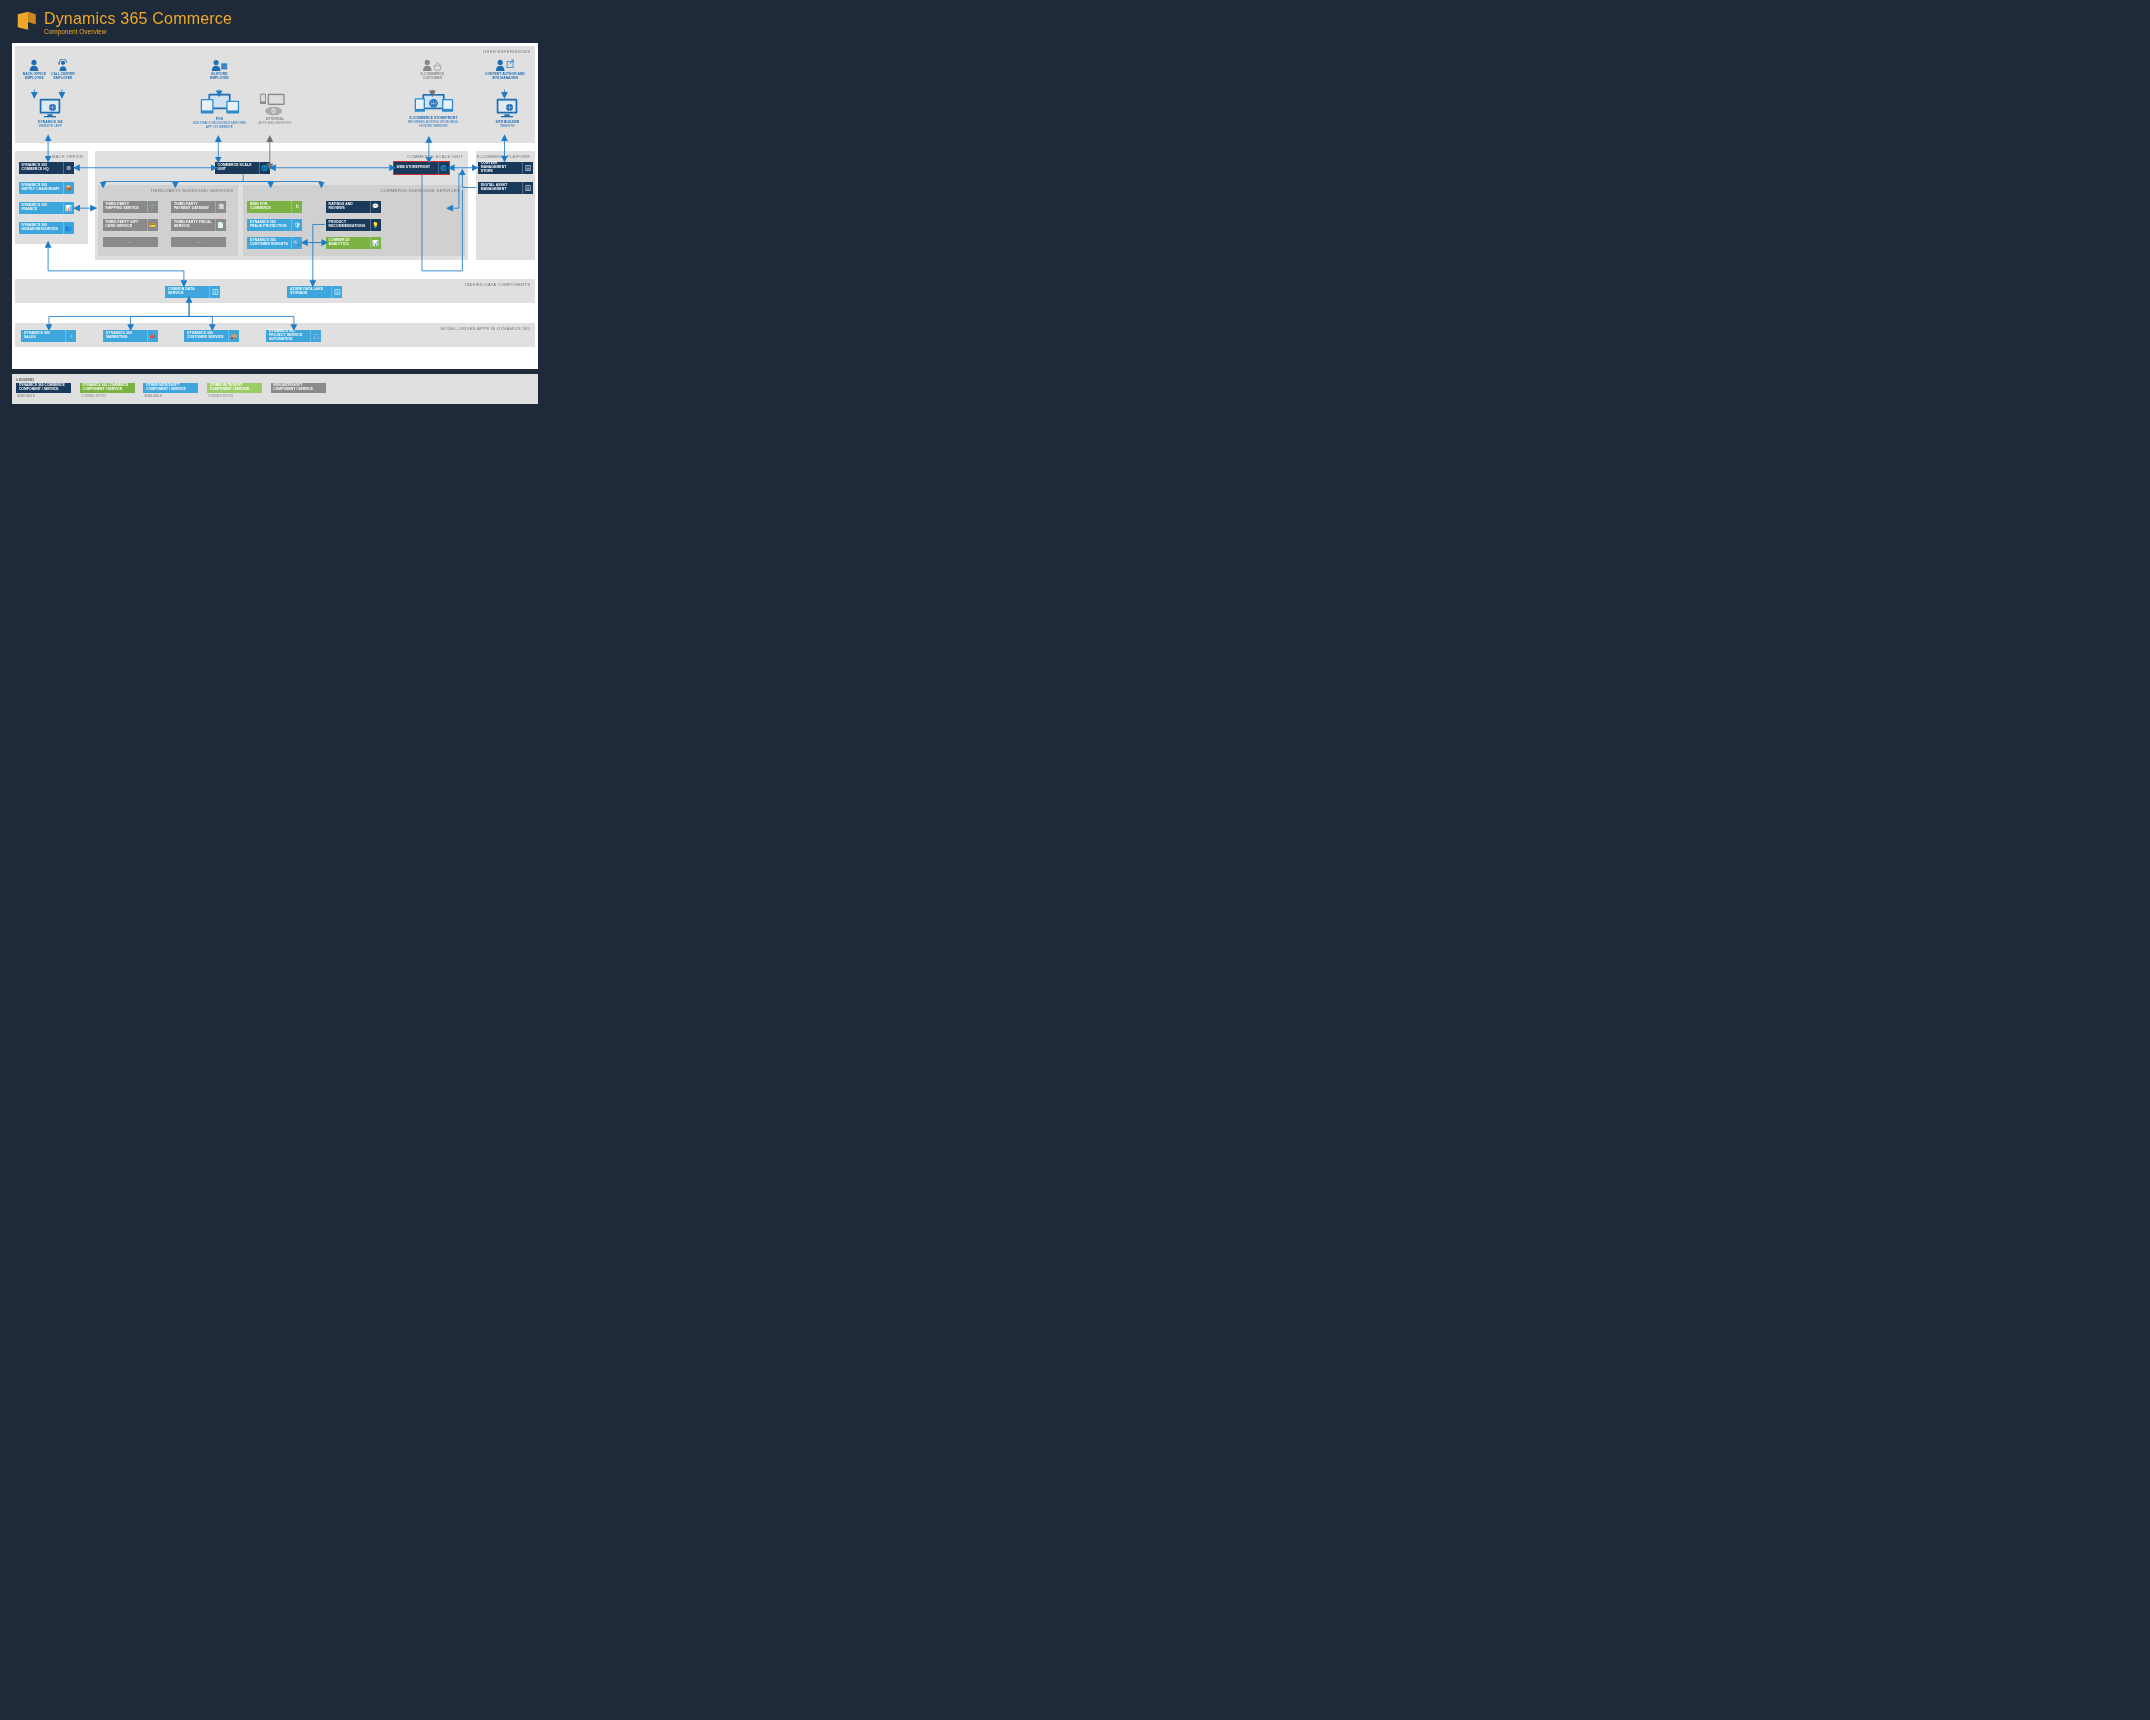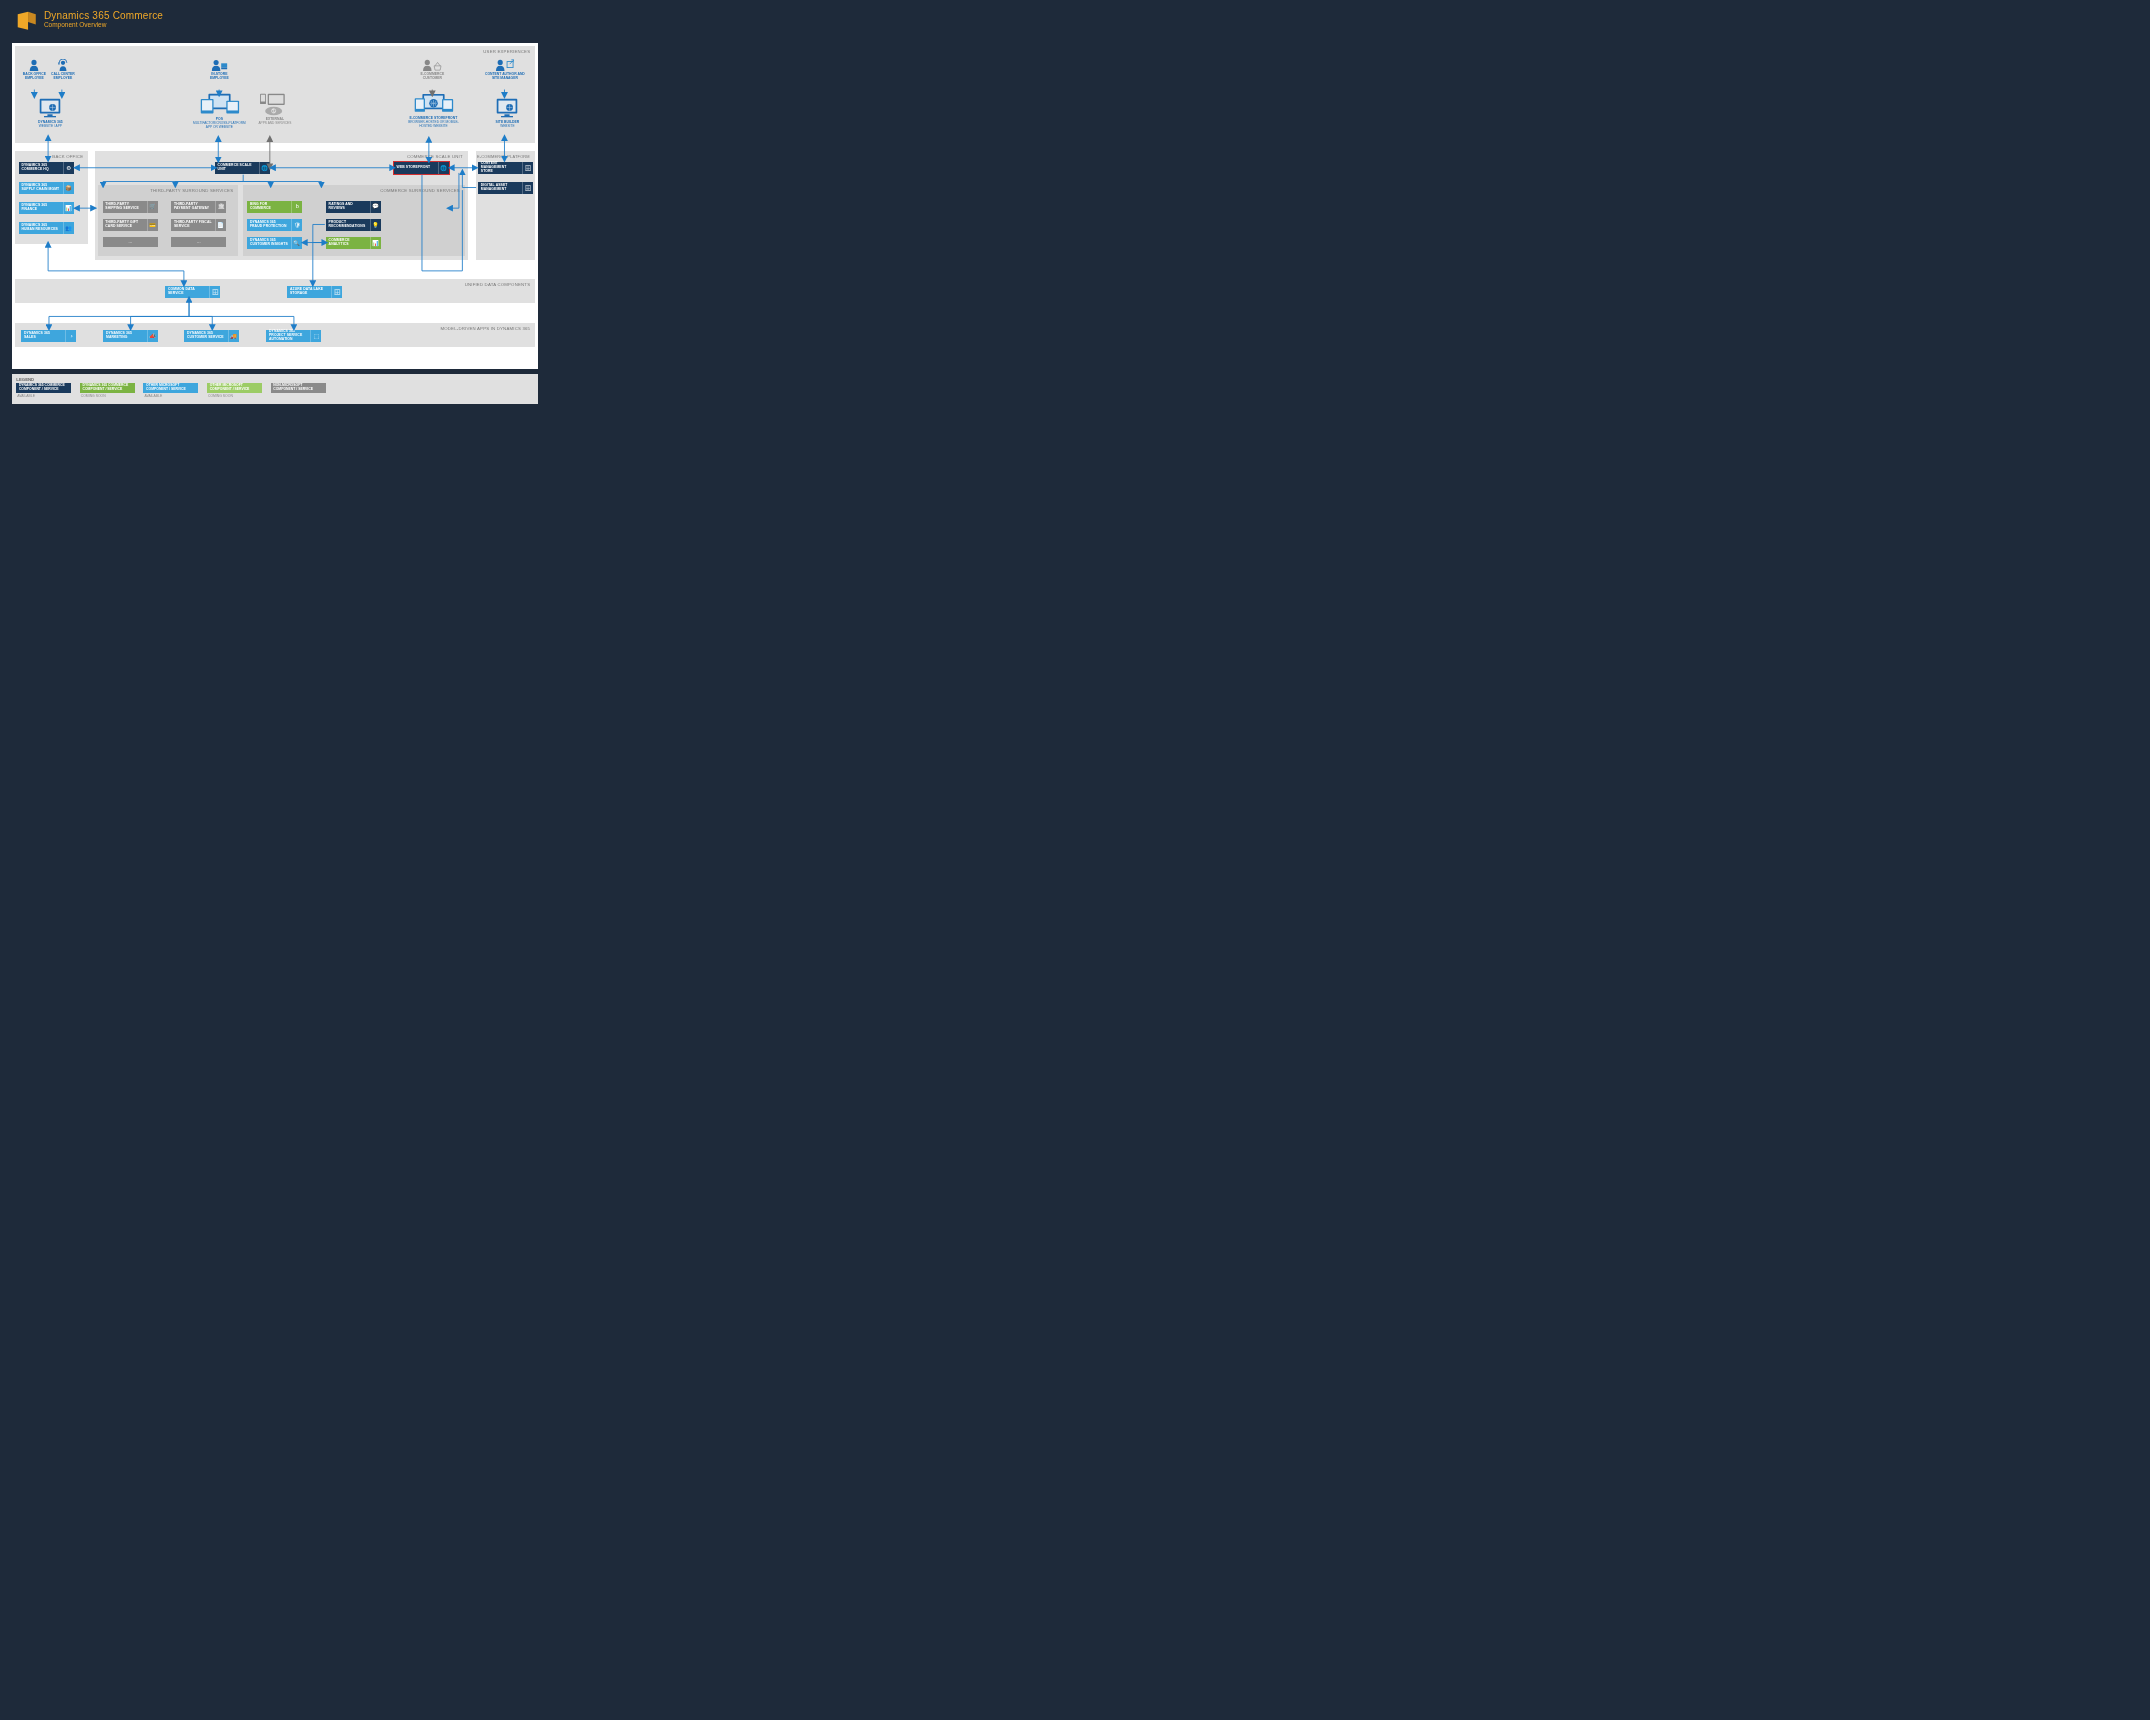--- a/index.html
+++ b/index.html
@@ -1,20 +1,20 @@
 <!DOCTYPE html>
 <html style="font-size:6.9px"><head>
 <meta charset="utf-8">
 <style>
   * { box-sizing: border-box; margin: 0; padding: 0; }
   body { background: #1e2a3a; font-family: "Segoe UI", Arial, sans-serif; font-size: 4.3px; color: #333; }
   .page { width: 551px; height: 409px; position: relative; background: #1e2a3a; }
   .header { position: absolute; top: 9.5px; left: 15.5px; display: flex; align-items: flex-start; gap: 6.9px; }
   .logo { width: 21.5px; height: 21.5px; }
-  .title h1 { color: #f0a828; font-weight: 300; font-size: 10px; letter-spacing: 0.2px; text-align: right; }
+  .title h1 { color: #f0a828; font-weight: 300; font-size: 16px; letter-spacing: 0.2px; text-align: right; }
   .title h2 { color: #f0a828; font-weight: 300; font-size: 6.5px; margin-top: 0.9px; }
   .canvas { position: absolute; top: 43px; left: 12px; width: 526px; height: 326px; background: #fff; }
   .section { position: absolute; background: #e0e0e0; }
   .section-label { position: absolute; top: 2.6px; right: 5.2px; font-size: 4.3px; color: #777; letter-spacing: 0.2px; }
   .subsection { position: absolute; background: #d0d0d0; }
   .comp { position: absolute; width: 55px; height: 12px; display: flex; align-items: center; color: #fff; font-size: 3.4px; line-height: 1.15; }
   .comp .label { flex: 1; padding: 1.3px 2.6px; font-weight: 600; letter-spacing: 0.1px; }
   .comp .icon { width: 11.2px; height: 100%; display: flex; align-items: center; justify-content: center; border-left: 0.4px solid rgba(255,255,255,0.25); font-size: 5.6px; }
   .c-dark { background: #1a3a5c; }
   .c-blue { background: #3ea6dd; }

